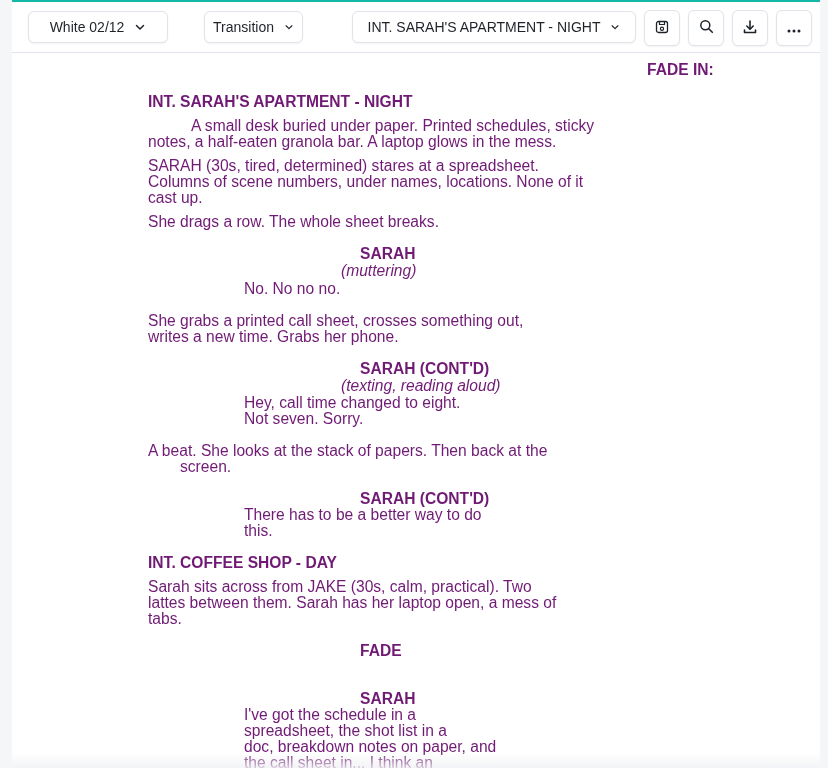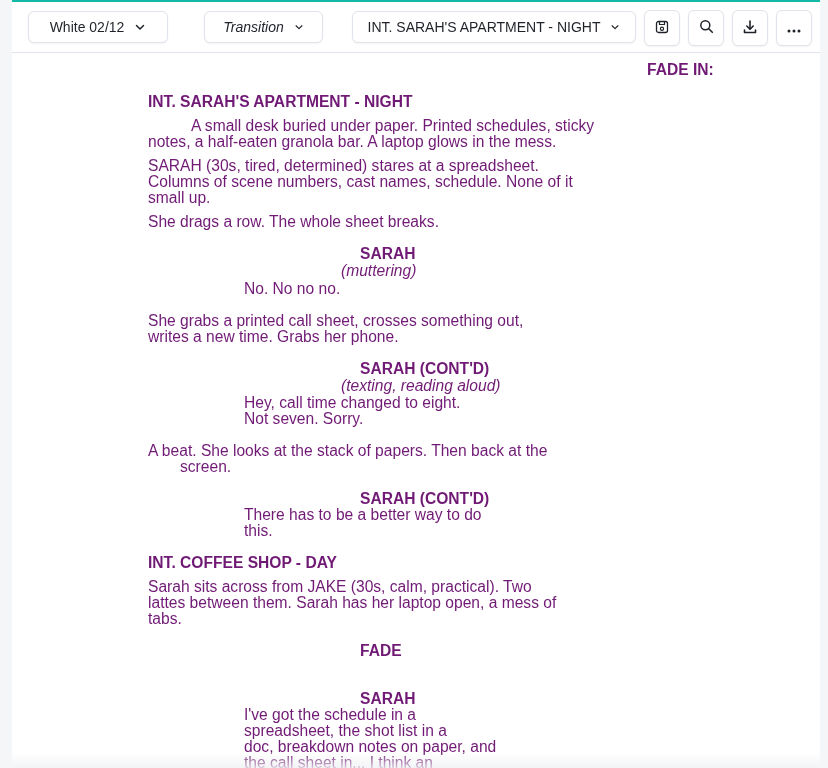--- a/index.html
+++ b/index.html
@@ -51,21 +51,21 @@
 <div class="app">
   <div class="toolbar">
     <div class="tb-btn" style="left:16px;width:140px;">
       <span>White 02/12</span>
       <span class="chev">
         <svg width="12" height="12" viewBox="0 0 12 12">
             <path d="M2.5 4.5 L6 8 L9.5 4.5" fill="none" stroke="#1f2329" stroke-width="1.5" stroke-linecap="round" stroke-linejoin="round"></path>
           </svg>
       </span>
     </div>
-    <div class="tb-btn" style="left:192px;width:119px;font-style:italic;">
+    <div class="tb-btn" style="left:192px;width:99px;">
       <span>Transition</span>
       <span class="chev">
         <svg width="10" height="10" viewBox="0 0 12 12">
             <path d="M2.5 4.5 L6 8 L9.5 4.5" fill="none" stroke="#1f2329" stroke-width="1.4" stroke-linecap="round" stroke-linejoin="round"></path>
           </svg>
       </span>
     </div>
     <div class="tb-btn" style="left:340px;width:284px;">
       <span>INT. SARAH'S APARTMENT - NIGHT</span>
       <span class="chev">
@@ -113,22 +113,22 @@
 
   <div class="page">
     <div class="line bold" style="left:635px;top:9px;">FADE IN:</div>
 
     <div class="line bold" style="left:136px;top:41px;">INT. SARAH'S APARTMENT - NIGHT</div>
 
     <div class="line" style="left:136px;top:65px;margin-left:43px;">A small desk buried under paper. Printed schedules, sticky</div>
     <div class="line" style="left:136px;top:81px;">notes, a half-eaten granola bar. A laptop glows in the mess.</div>
 
     <div class="line" style="left:136px;top:105px;">SARAH (30s, tired, determined) stares at a spreadsheet.</div>
-    <div class="line" style="left:136px;top:121px;">Columns of scene numbers, cast names, schedule. None of it</div>
-    <div class="line" style="left:136px;top:137px;">small up.</div>
+    <div class="line" style="left:136px;top:121px;">Columns of scene numbers, under names, locations. None of it</div>
+    <div class="line" style="left:136px;top:137px;">cast up.</div>
 
     <div class="line" style="left:136px;top:161px;">She drags a row. The whole sheet breaks.</div>
 
     <div class="line bold" style="left:348px;top:193px;">SARAH</div>
     <div class="line ital" style="left:329px;top:210px;">(muttering)</div>
     <div class="line" style="left:232px;top:228px;">No. No no no.</div>
 
     <div class="line" style="left:136px;top:276px;">writes a new time. Grabs her phone.</div>
     <div class="line" style="left:136px;top:260px;">She grabs a printed call sheet, crosses something out,</div>
 

